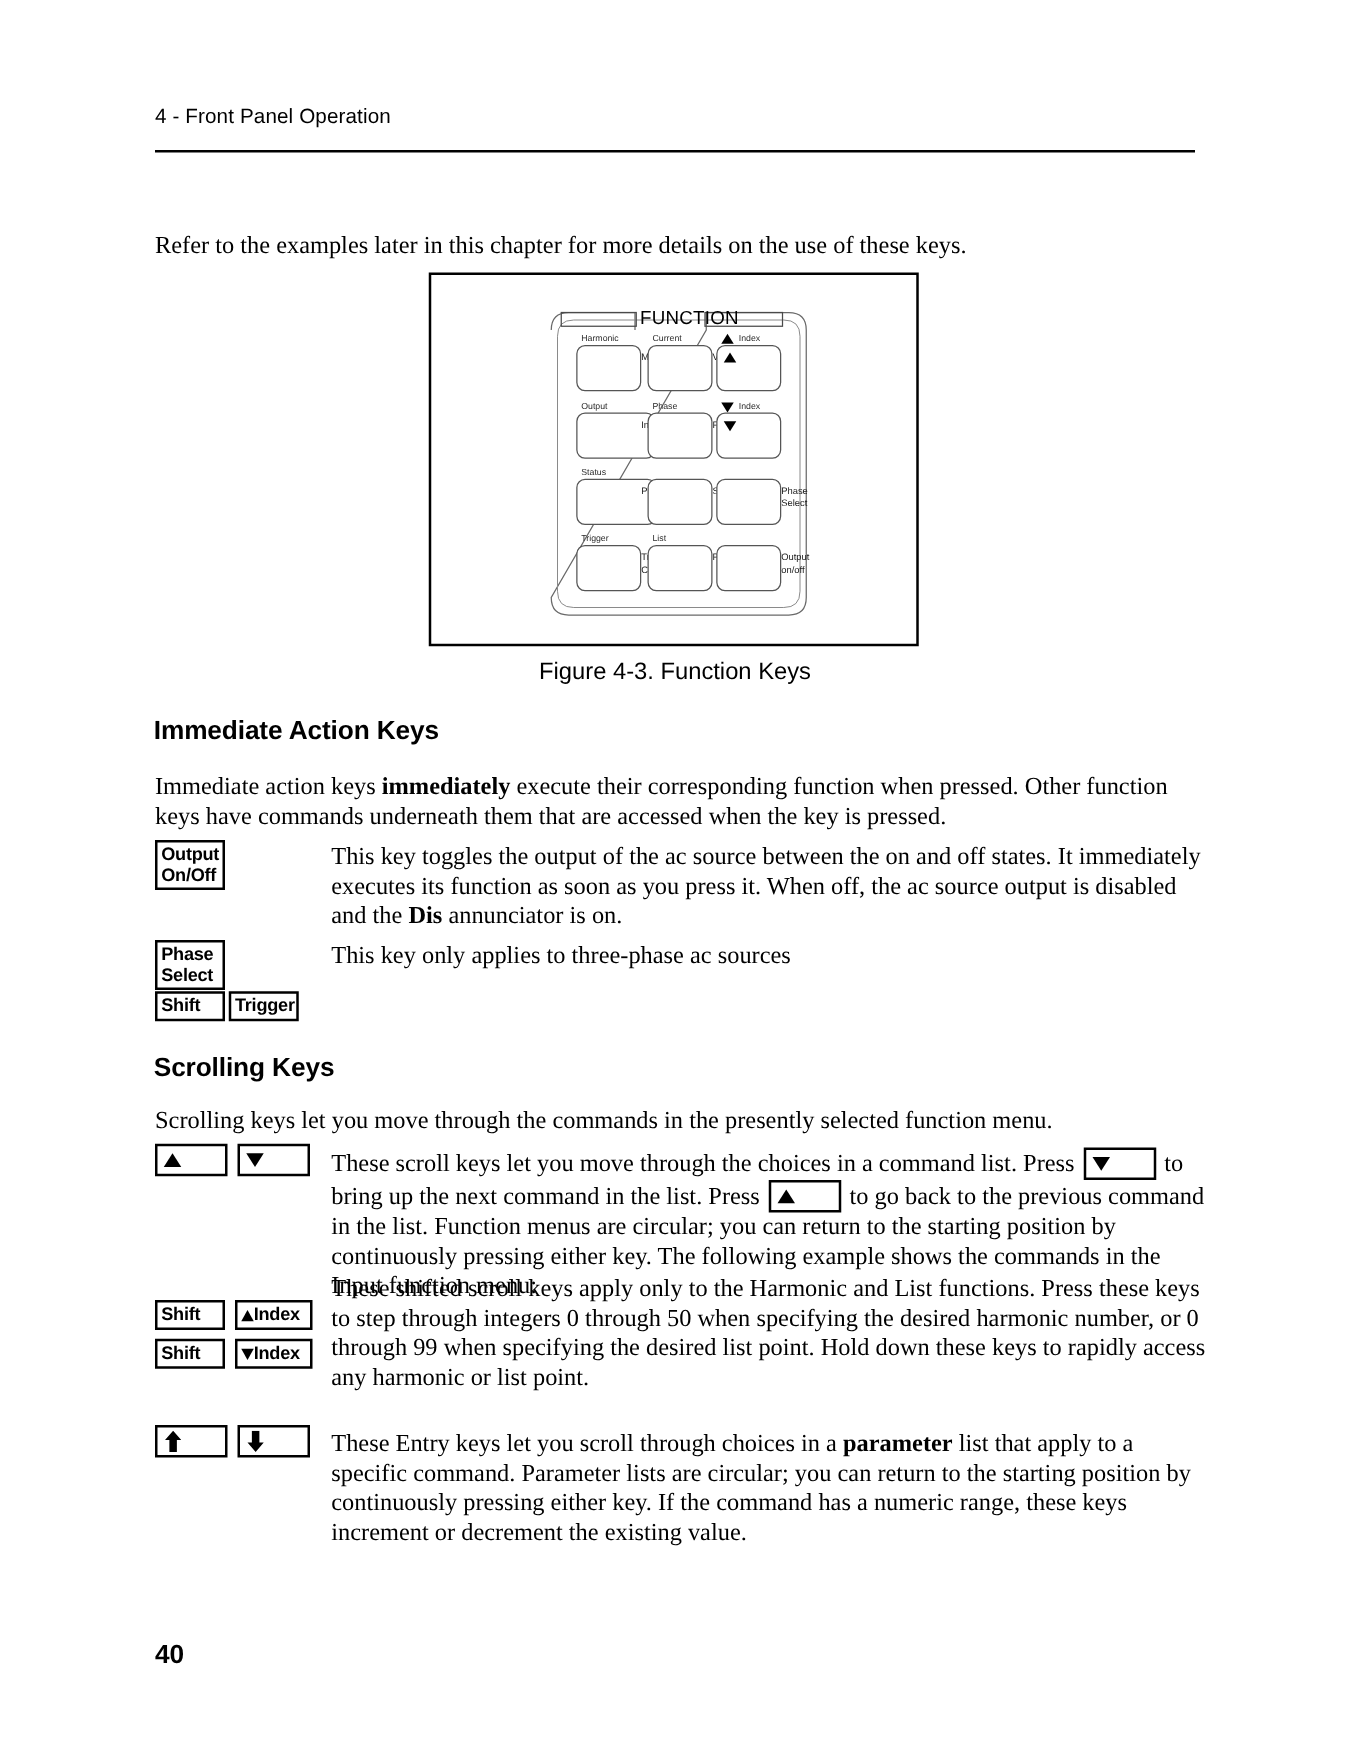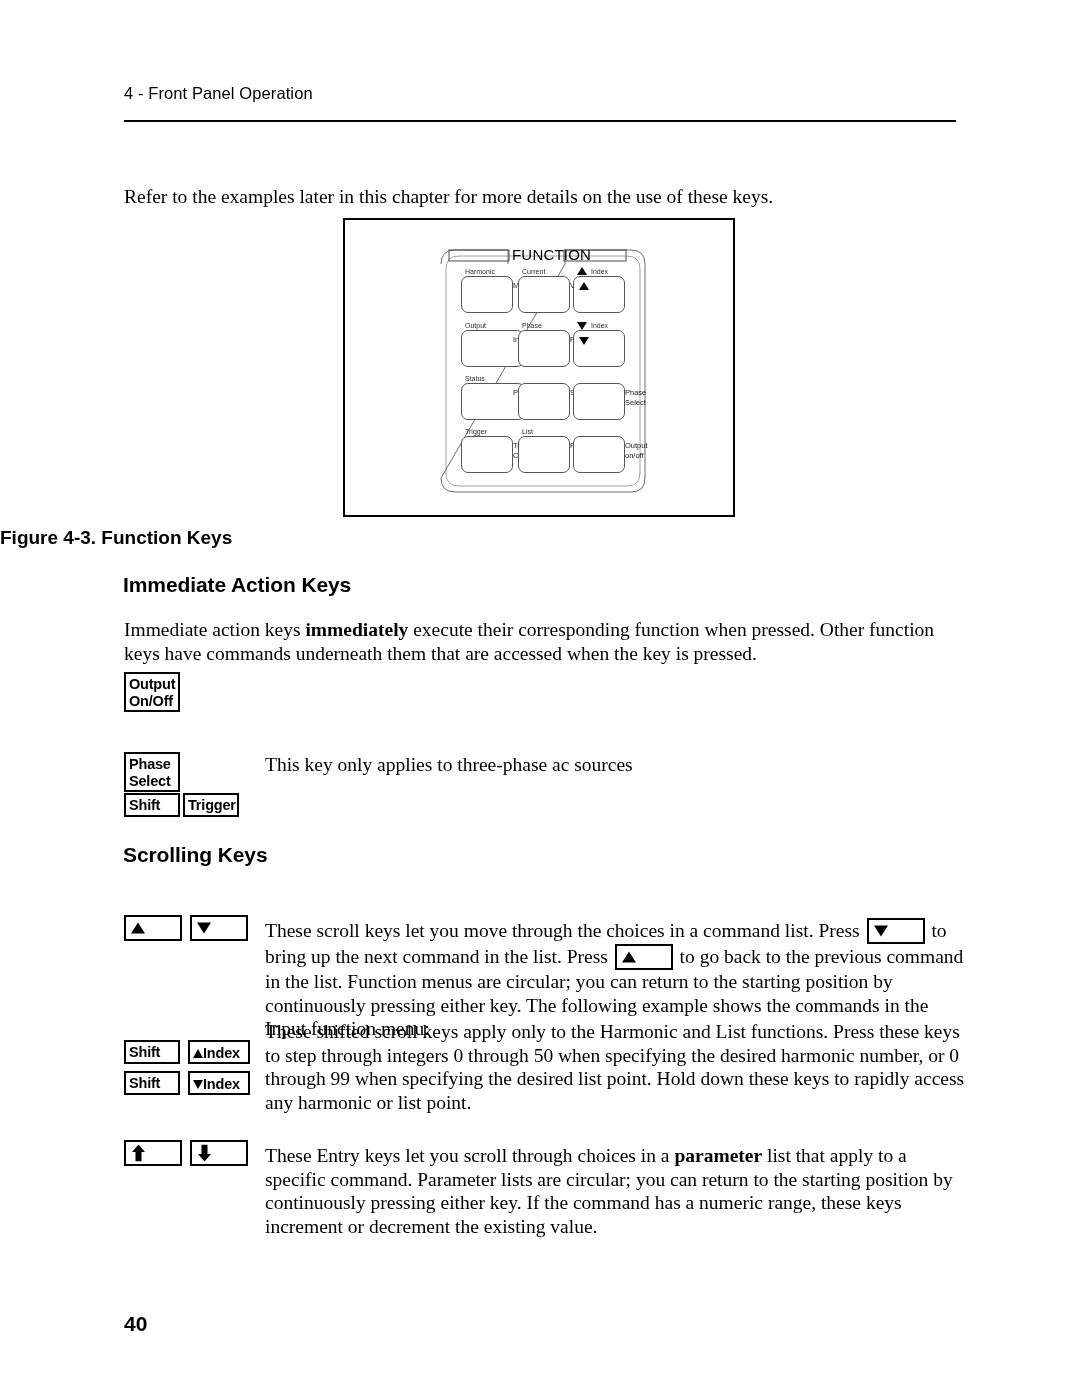--- a/index.html
+++ b/index.html
@@ -116,23 +116,23 @@
     height: 257px;
   }
   
   .keypad svg { display: block; }
 
   .fig-caption {
     position: absolute;
     left: 0;
     top: 527px;
     width: 1080px;
-    text-align: left;
-    font-family: "Liberation Sans", sans-serif;
-    font-weight: bold;
+    text-align: center;
+    font-family: "Liberation Sans", sans-serif;
+    font-weight: normal;
     font-size: 19px;
   }
 
   
   .kp-label {
     position: absolute;
     font-family: "Liberation Sans", sans-serif;
     font-size: 7px;
     color: #2b2b2b;
     white-space: nowrap;
@@ -374,36 +374,38 @@
   <div class="fig-caption">Figure 4-3. Function Keys</div>
 
   <h2 class="sec-title imm">Immediate Action Keys</h2>
 
   <div class="body-text imm-para"><span>Immediate action keys </span><b>immediately</b><span> execute their corresponding function when pressed. Other function keys have commands underneath them that are accessed when the key is pressed.</span></div>
 
   <div class="keybox" style="left:124px; top:672px; width:56px; height:40px;">
     <div>Output</div>
     <div>On/Off</div>
   </div>
+  <div class="desc" style="left:265px; top:674px; width:700px;"><span>This key toggles the output of the ac source between the on and off states. It immediately executes its function as soon as you press it. When off, the ac source output is disabled and the </span><b>Dis</b><span> annunciator is on.</span></div>
 
   <div class="keybox" style="left:124px; top:752px; width:56px; height:40px;">
     <div>Phase</div>
     <div>Select</div>
   </div>
   <div class="desc" style="left:265px; top:753px; width:700px;">This key only applies to three-phase ac sources</div>
 
   <div class="keybox" style="left:124px; top:793px; width:56px; height:24px;">
     <div>Shift</div>
   </div>
   <div class="keybox" style="left:183px; top:793px; width:56px; height:24px;">
     <div>Trigger</div>
   </div>
 
   <h2 class="sec-title scroll">Scrolling Keys</h2>
 
+  <div class="body-text scroll-para">Scrolling keys let you move through the commands in the presently selected function menu.</div>
 
   <div class="keybox arrowbox" style="left:124px; top:915px; width:58px; height:26px;">
     <span class="ar up"></span>
   </div>
   <div class="keybox arrowbox" style="left:190px; top:915px; width:58px; height:26px;">
     <span class="ar down"></span>
   </div>
   <div class="desc" style="left:265px; top:918px; width:700px;"><span>These scroll keys let you move through the choices in a command list. Press </span><span class="inline-keybox"><span class="ar down"></span></span><span> to bring up the next command in the list. Press </span><span class="inline-keybox"><span class="ar up"></span></span><span> to go back to the previous command in the list. Function menus are circular; you can return to the starting position by continuously pressing either key. The following example shows the commands in the Input function menu:</span></div>
 
   <div class="keybox" style="left:124px; top:1040px; width:56px; height:24px;">

